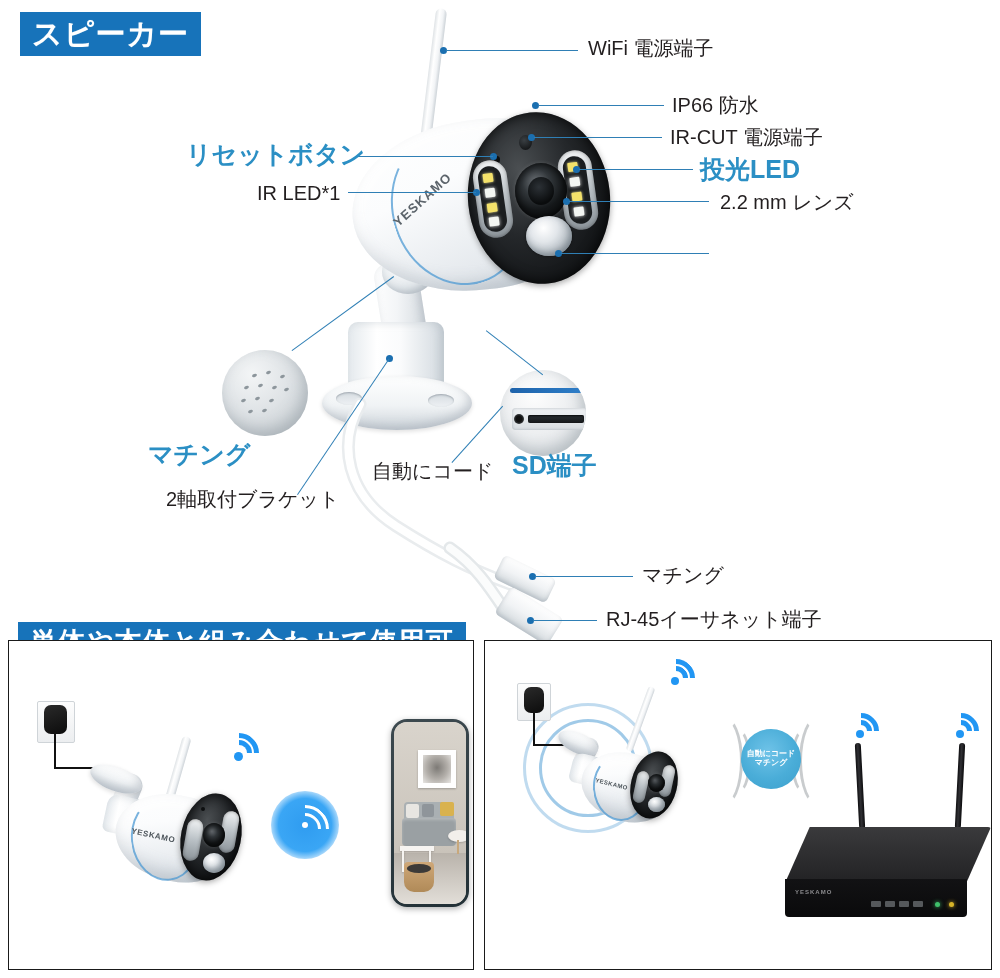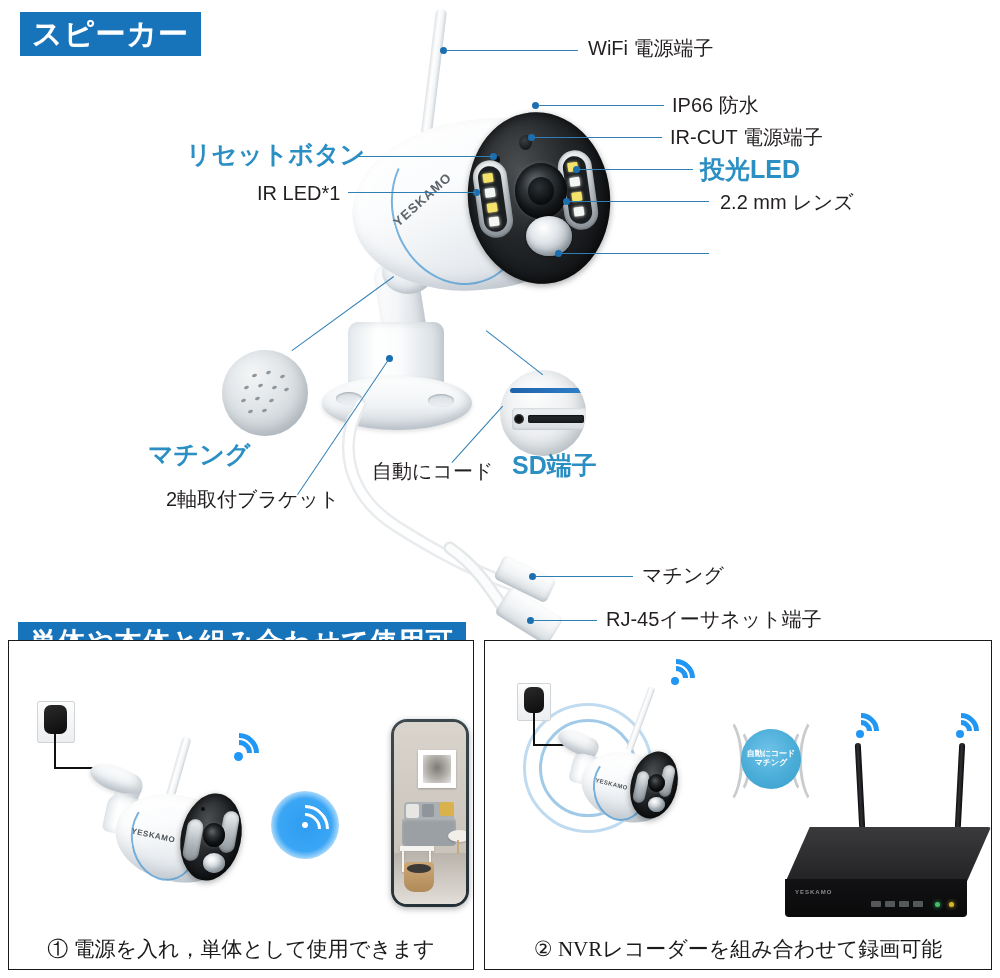--- a/index.html
+++ b/index.html
@@ -504,21 +504,20 @@
         <div class="table-leg" style="left:63px;top:118px;width:2px;height:14px;"></div>
         <div class="sidetable" style="left:6px;top:124px;width:34px;height:5px;"></div>
         <div class="sidetable" style="left:8px;top:128px;width:2px;height:22px;"></div>
         <div class="sidetable" style="left:35px;top:128px;width:2px;height:22px;"></div>
         <div class="basket" style="left:10px;top:140px;width:30px;height:30px;">
           <div class="basket-in" style="left:3px;top:2px;width:24px;height:9px;"></div>
         </div>
       </div>
     </div>
 
-    <div class="panel-caption">① 電源を入れ，単体として使用できます</div>
   </div>
 
   <div class="panel" id="panel-right">
 
     <div class="sonar-ring" style="left:38px;top:62px;width:124px;height:124px;"></div>
     <div class="sonar-ring" style="left:54px;top:78px;width:92px;height:92px;border-color:rgba(120,180,222,.7);"></div>
 
     <div class="outlet" style="left:32px;top:42px;width:32px;height:36px;"></div>
     <div class="plug" style="left:39px;top:46px;width:20px;height:26px;"></div>
     <div class="plug-wire" style="left:48px;top:71px;width:2px;height:34px;"></div>
@@ -580,16 +579,15 @@
                 clip-path:polygon(12% 0,100% 0,88% 100%,0 100%);"></div>
     <div class="nvr-front" style="left:300px;top:238px;width:182px;height:38px;"></div>
     <div class="nvr-brand" style="left:310px;top:248px;">YESKAMO</div>
     <div class="nvr-port" style="left:386px;top:260px;width:10px;height:6px;"></div>
     <div class="nvr-port" style="left:400px;top:260px;width:10px;height:6px;"></div>
     <div class="nvr-port" style="left:414px;top:260px;width:10px;height:6px;"></div>
     <div class="nvr-port" style="left:428px;top:260px;width:10px;height:6px;"></div>
     <div class="nvr-led" style="left:450px;top:261px;width:5px;height:5px;background:#3fbf6a;box-shadow:0 0 4px #3fbf6a;"></div>
     <div class="nvr-led" style="left:464px;top:261px;width:5px;height:5px;background:#d7b429;box-shadow:0 0 4px #d7b429;"></div>
 
-    <div class="panel-caption">② NVRレコーダーを組み合わせて録画可能</div>
   </div>
 
 </div>
 
 </body></html>

